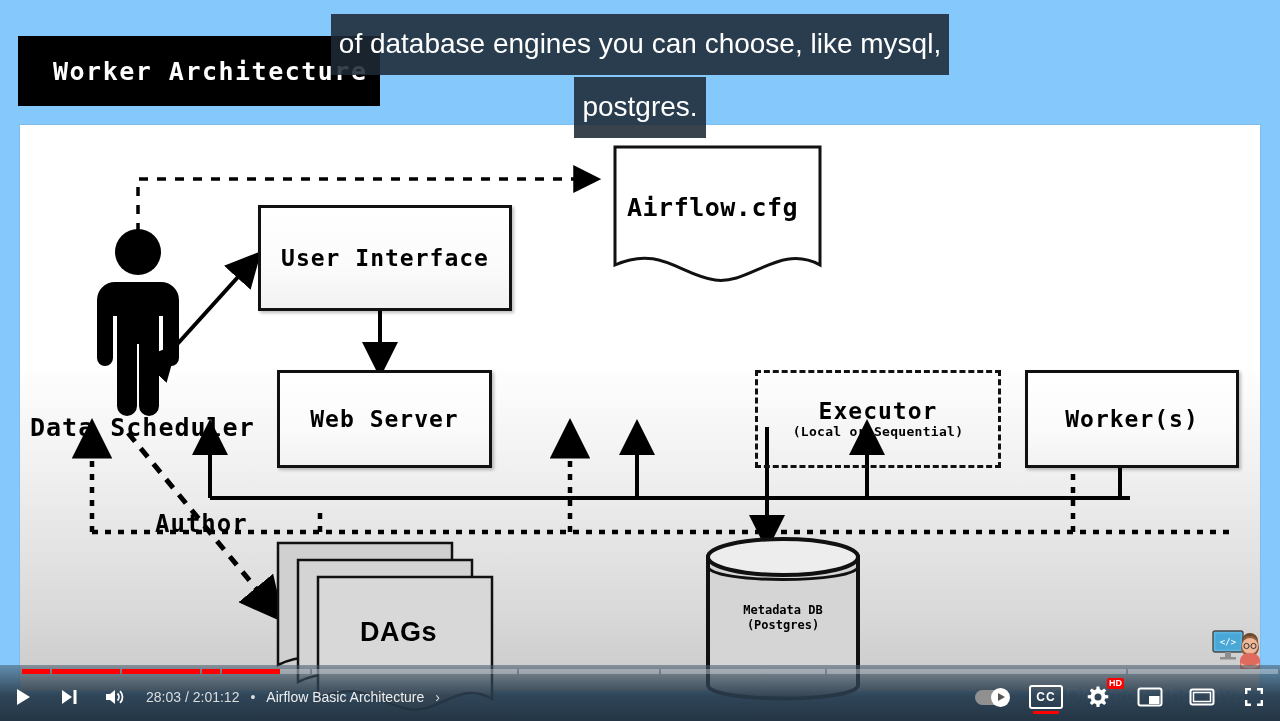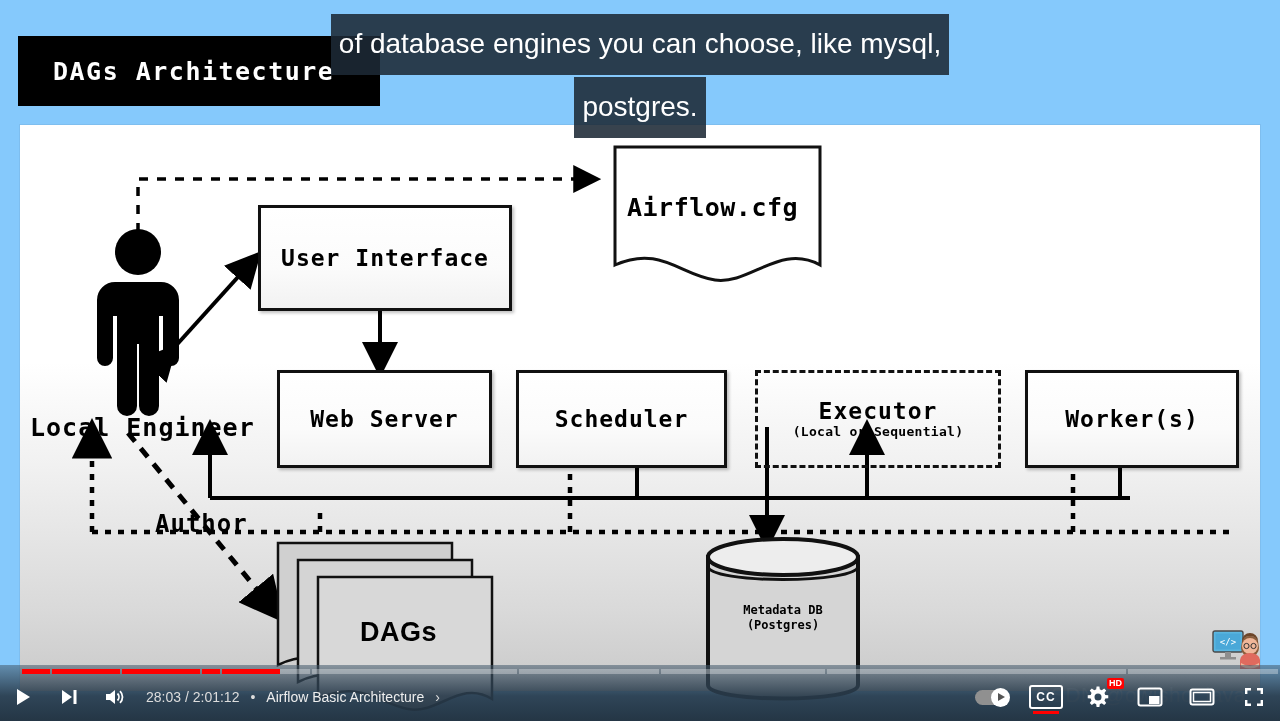--- a/index.html
+++ b/index.html
@@ -128,21 +128,21 @@
   }
 </style>
 </head>
 <body>
 
 <div id="stage">
 
   <div class="slide-bg"></div>
 
   <div class="title-banner">
-    <span>DAGs Architecture</span>
+    <span>Worker Architecture</span>
   </div>
 
   <div class="canvas">
 
     <svg class="layer" viewBox="0 0 1240 566">
       <defs>
         <marker id="ah" markerWidth="9" markerHeight="9" refX="7" refY="4.5" orient="auto">
           <path d="M0,0 L9,4.5 L0,9 z" fill="#000"></path>
         </marker>
         <marker id="ah-s" markerWidth="8" markerHeight="8" refX="6.5" refY="4" orient="auto">
@@ -199,36 +199,33 @@
     </svg>
 
     <div class="node" style="left:238px;top:80px;width:248px;height:100px;">
       <div class="n-title">User Interface</div>
     </div>
 
     <div class="node" style="left:257px;top:245px;width:209px;height:92px;">
       <div class="n-title">Web Server</div>
     </div>
 
-    <div class="node" style="left:496px;top:245px;width:205px;height:92px;">
-      <div class="n-title">Scheduler</div>
-    </div>
 
     <div class="node dashed" style="left:735px;top:245px;width:240px;height:92px;">
       <div class="n-title">Executor</div>
       <div class="n-sub">(Local or Sequential)</div>
     </div>
 
     <div class="node" style="left:1005px;top:245px;width:208px;height:92px;">
       <div class="n-title">Worker(s)</div>
     </div>
 
     <div class="doc-text" style="left:607px;top:68px;">Airflow.cfg</div>
 
-    <div class="figure-label" style="left:10px;top:288px;font-size:25px;letter-spacing:1px;">Local Engineer</div>
+    <div class="figure-label" style="left:10px;top:288px;font-size:25px;letter-spacing:1px;">Data Scheduler</div>
 
     <div class="figure-label" style="left:135px;top:385px;font-size:24px;letter-spacing:1px;">Author</div>
 
     <div class="dag-text" style="left:340px;top:492px;">DAGs</div>
 
     <div class="db-text" style="left:688px;top:478px;width:150px;">
       <div>Metadata DB</div>
       <div>(Postgres)</div>
     </div>
   </div>

